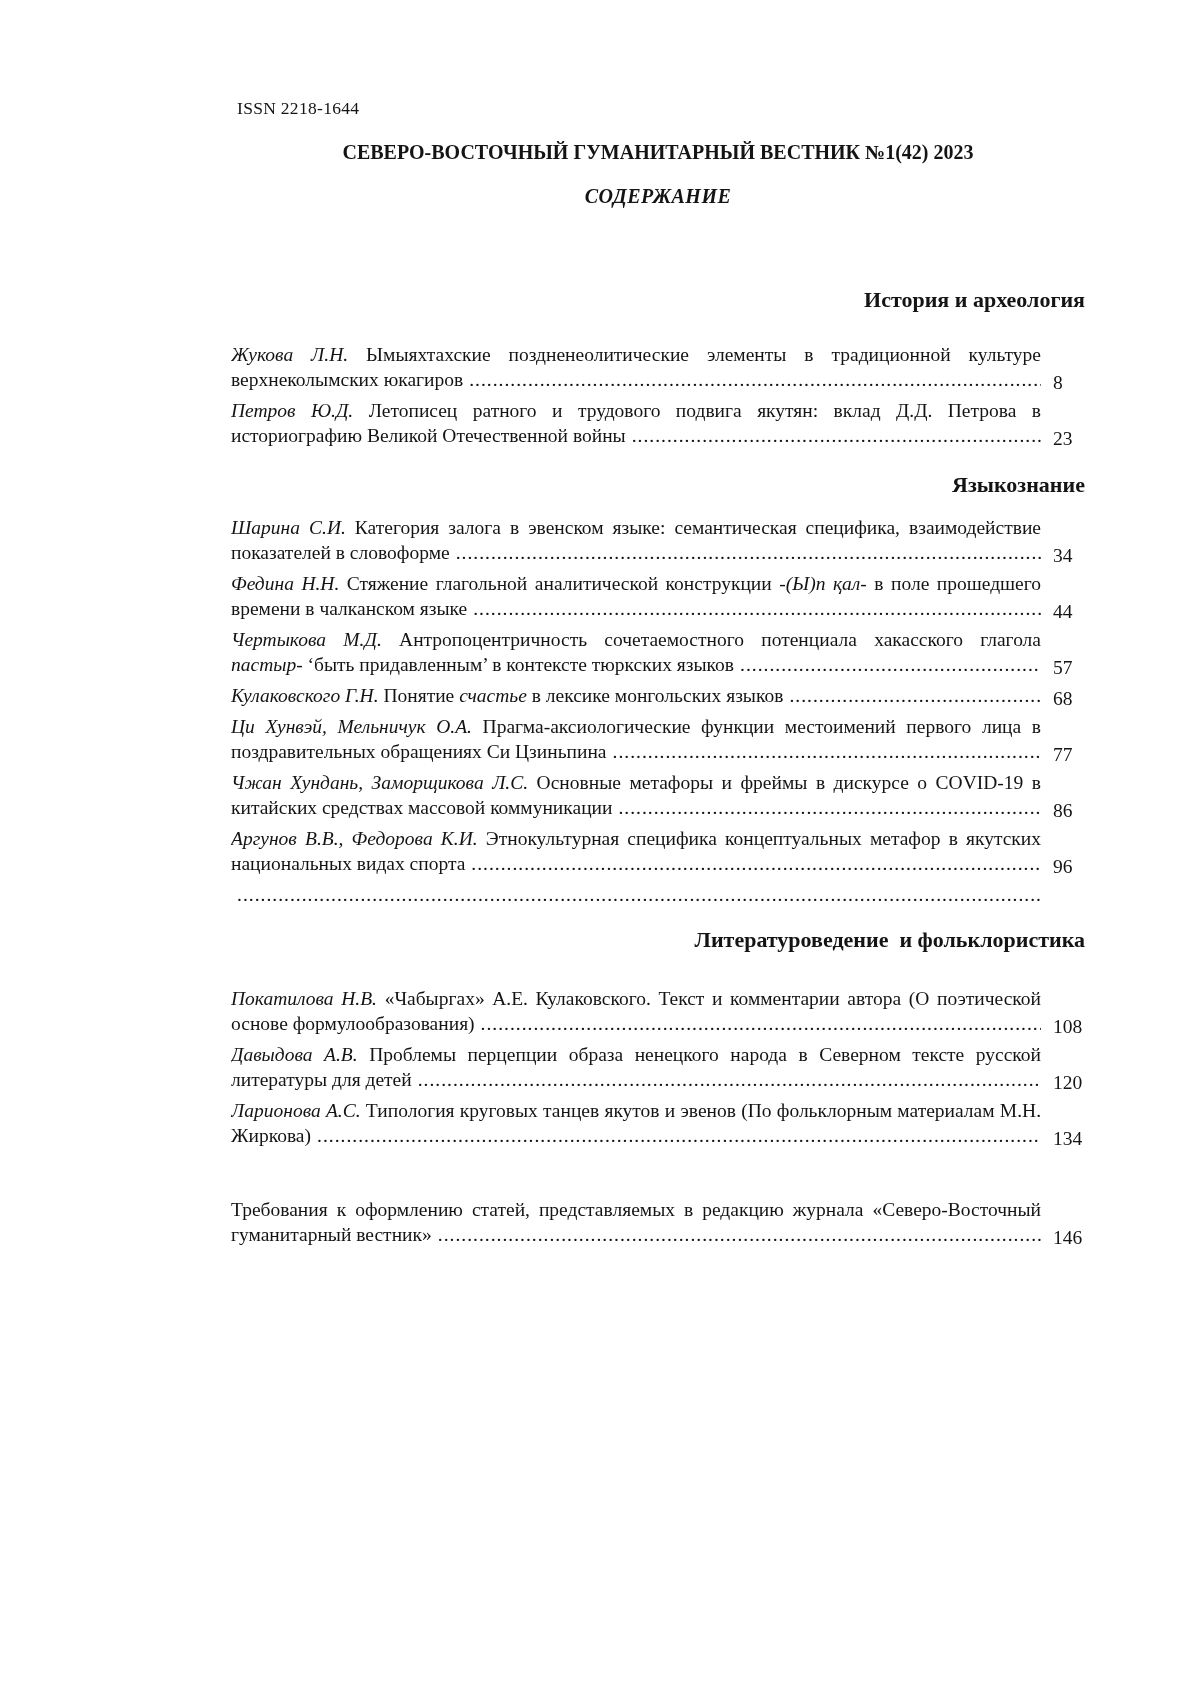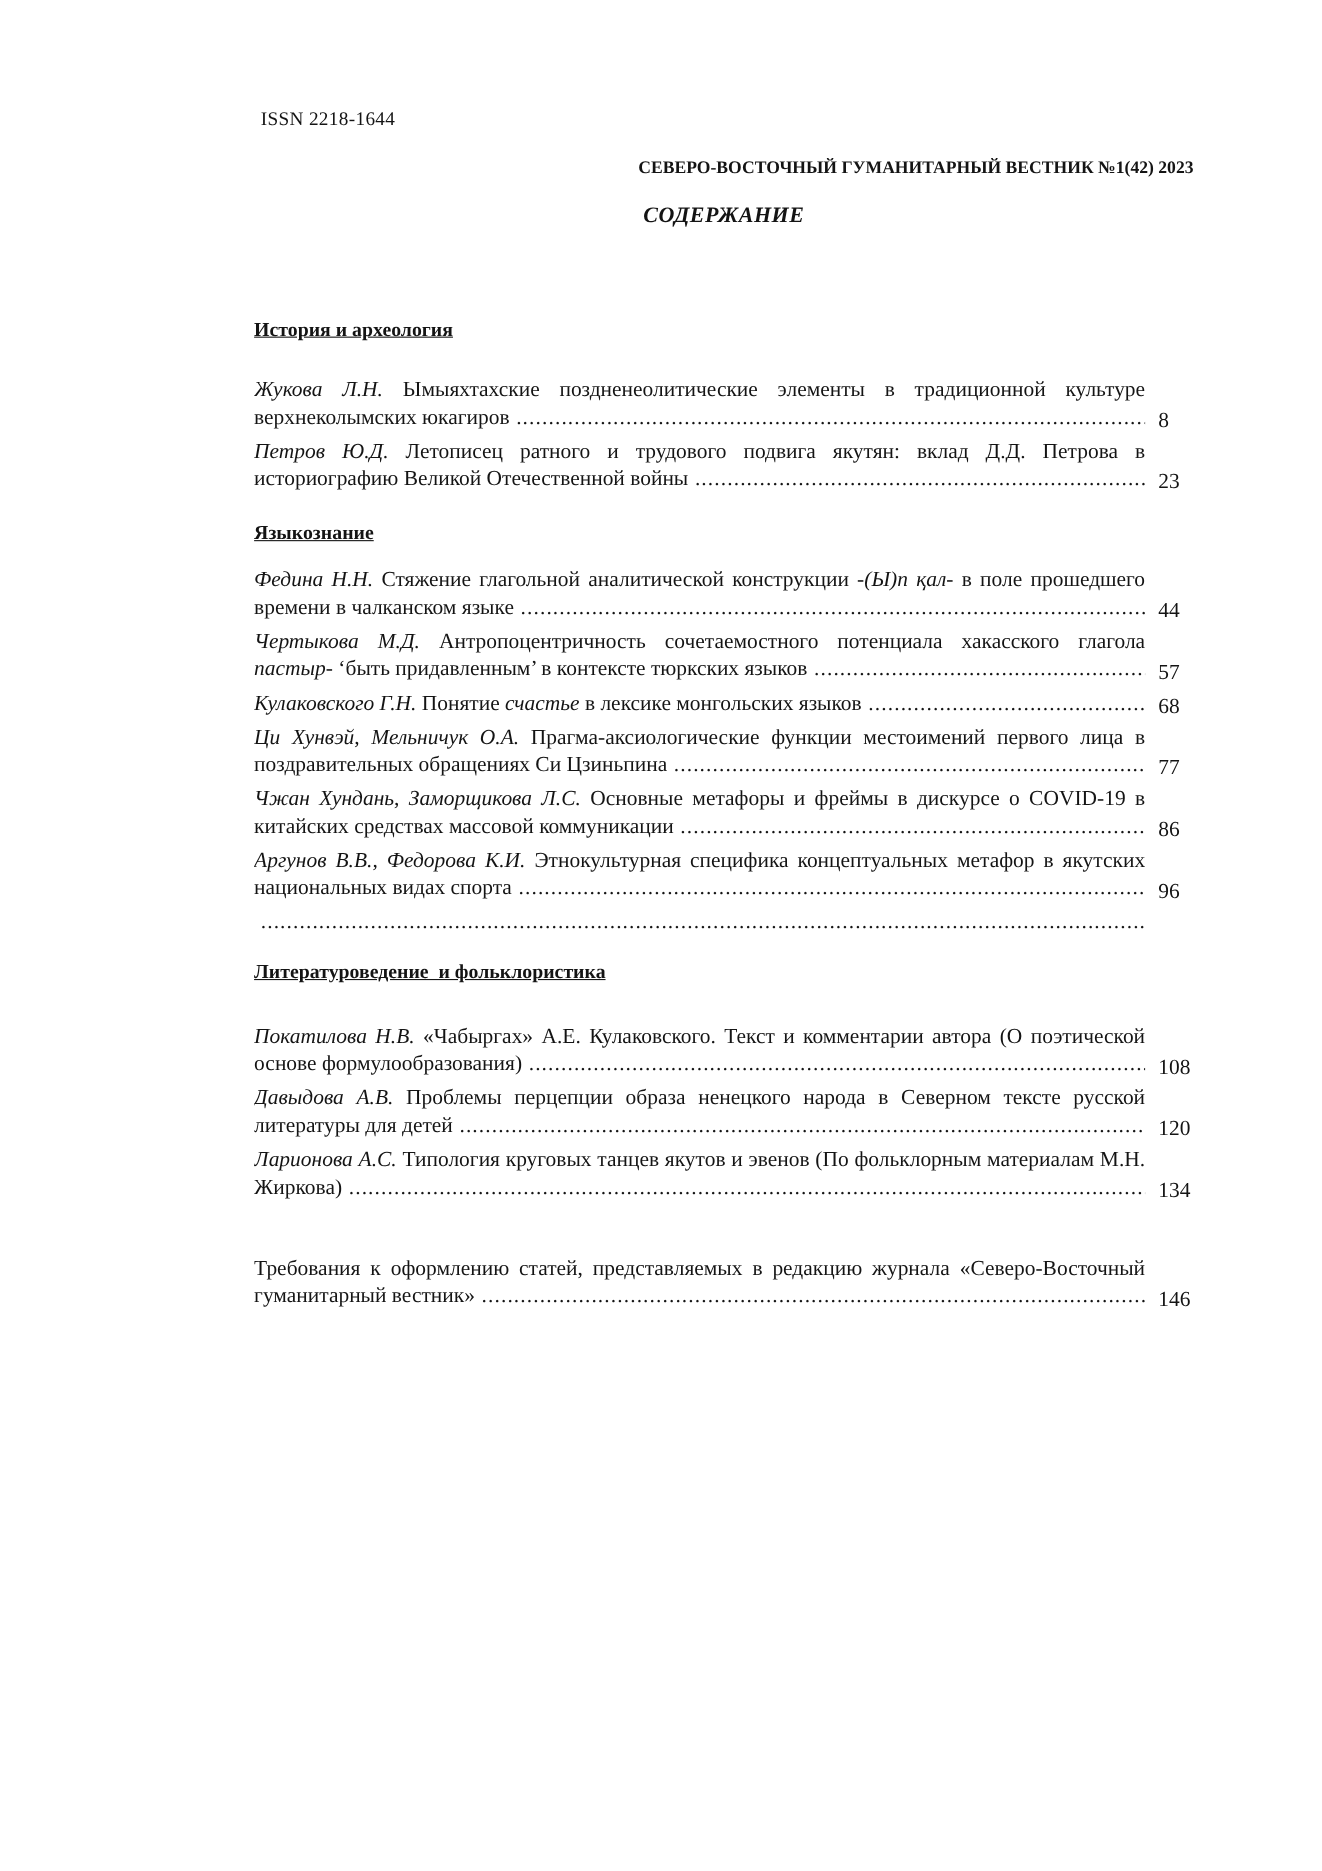--- a/index.html
+++ b/index.html
@@ -24,42 +24,41 @@
     margin-left: 138px;
     padding-top: 96px;
   }
   .issn {
     margin-left: 6px;
     font-size: 17.5px;
     letter-spacing: 0.3px;
   }
   .journal-title {
     margin: 19px 0 0 0;
-    text-align: right;
-    font-size: 16px;
+    text-align: center;
+    font-size: 20px;
     font-weight: bold;
     line-height: 25px;
   }
   .contents-heading {
     margin: 19px 0 0 0;
     text-align: center;
     font-size: 20px;
     font-weight: bold;
     line-height: 25px;
     letter-spacing: 0.5px;
     font-style: italic;
   }
   .section-heading {
     margin: 0;
-    text-align: left;
-    font-size: 18px;
+    text-align: right;
+    font-size: 22px;
     font-weight: bold;
     line-height: 25px;
     white-space: pre-wrap;
-    text-decoration: underline;
   }
   .sec-1 .section-heading { margin: 78px 0 30px 0; }
   .sec-2 .section-heading { margin: 24px 0 18px 0; }
   .sec-3 .section-heading { margin: 20px 0 34px 0; }
   .sec-tail { margin-top: 49px; }
 
   .entry {
     display: flex;
     align-items: flex-end;
     margin-bottom: 6px;
@@ -115,20 +114,24 @@
 
       <div class="entry">
         <div class="entry-text"><span class="author">Петров Ю.Д.</span><span class="title"><span>Летописец ратного и трудового подвига якутян: вклад Д.Д. Петрова в историографию Великой Отечественной войны</span></span><span class="dots"></span></div>
         <div class="page-num">23</div>
       </div>
     </div>
 
     <div class="section sec-2">
       <div class="section-heading">Языкознание</div>
 
+      <div class="entry">
+        <div class="entry-text"><span class="author">Шарина С.И.</span><span class="title"><span>Категория залога в эвенском языке: семантическая специфика, взаимодействие показателей в словоформе</span></span><span class="dots"></span></div>
+        <div class="page-num">34</div>
+      </div>
 
       <div class="entry">
         <div class="entry-text"><span class="author">Федина Н.Н.</span><span class="title"><span>Стяжение глагольной аналитической конструкции </span><span class="it">-(Ы)п қал-</span><span> в поле прошедшего времени в чалканском языке</span></span><span class="dots"></span></div>
         <div class="page-num">44</div>
       </div>
 
       <div class="entry">
         <div class="entry-text"><span class="author">Чертыкова М.Д.</span><span class="title"><span>Антропоцентричность сочетаемостного потенциала хакасского глагола </span><span class="it">пастыр-</span><span> ‘быть придавленным’ в контексте тюркских языков</span></span><span class="dots"></span></div>
         <div class="page-num">57</div>
       </div>

